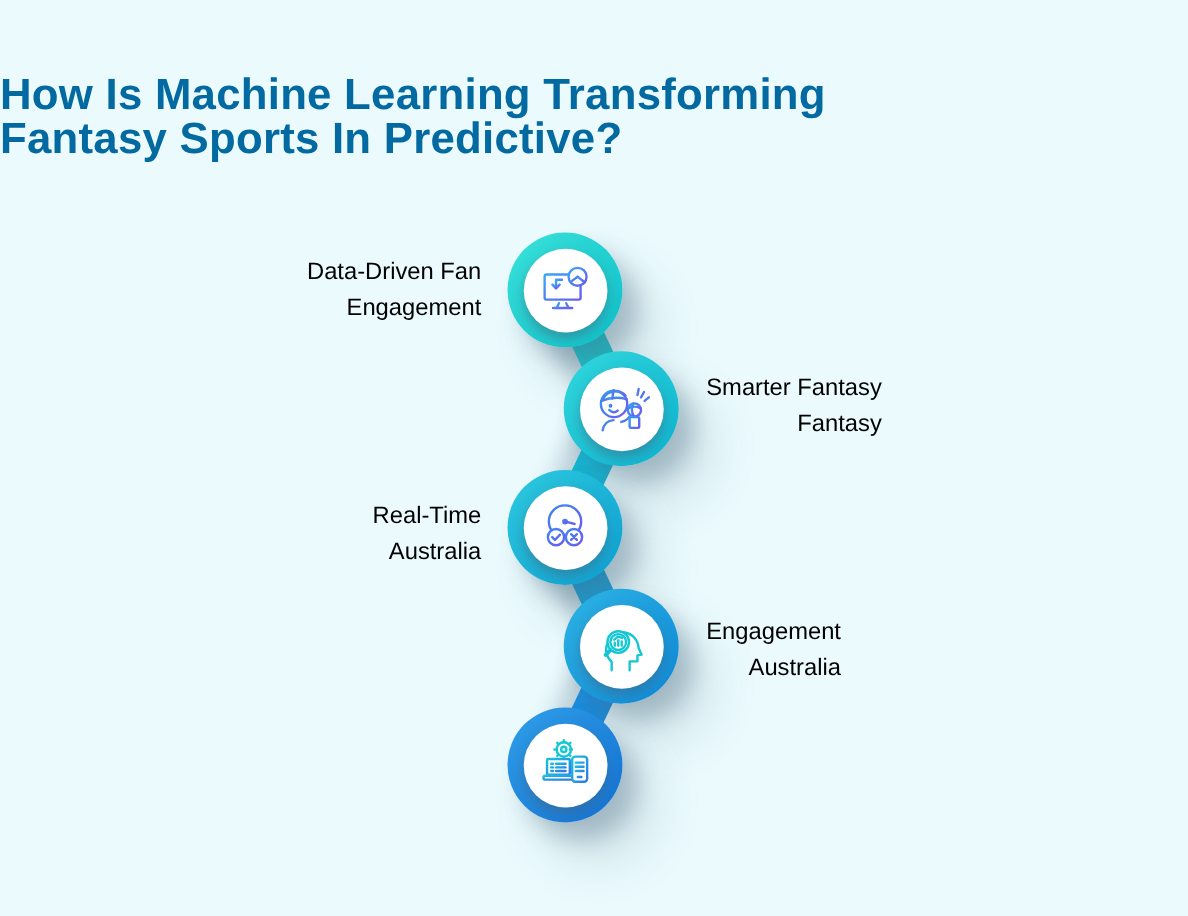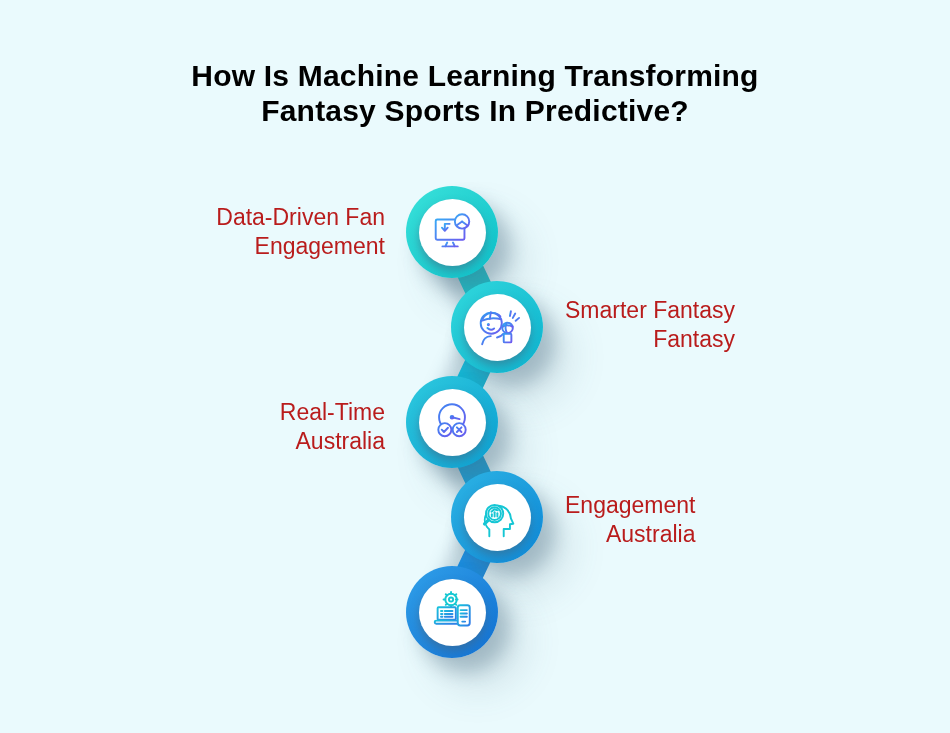--- a/index.html
+++ b/index.html
@@ -3,22 +3,22 @@
 <meta charset="utf-8">
 <style>
   html,body { margin:0; padding:0; }
   .canvas {
     position:relative; width:950px; height:733px;
     background:#eafafd; overflow:hidden;
     font-family:"Liberation Sans", sans-serif;
   }
   .title {
     position:absolute; top:58px; left:0; width:100%;
-    text-align:center; font-size:30px; font-weight:700;
-    color:#000000; line-height:35px; letter-spacing:.2px;
+    font-size:35px; font-weight:700;
+    color:#0369a1; line-height:35px; letter-spacing:.2px;
   }
   
   .connector {
     position:absolute; width:108px; height:28px; border-radius:14px;
     box-shadow:10px 12px 16px rgba(73,105,126,.25);
   }
   .c1 { left:420px; top:265px; transform:rotate(64.6deg);  background:#18c9d1; }
   .c2 { left:420px; top:360px; transform:rotate(115.4deg); background:#15b8d7; }
   .c3 { left:420px; top:455px; transform:rotate(64.6deg);  background:#16a3dd; }
   .c4 { left:420px; top:550px; transform:rotate(115.4deg); background:#1b8ee1; }
@@ -34,22 +34,22 @@
   .r4 { left:451px; top:471px; background:linear-gradient(135deg,#2db4e4,#0e87d6); }
   .r5 { left:406px; top:566px; background:linear-gradient(135deg,#30a0e9,#1270d2); }
   .node-inner {
     width:67px; height:67px; border-radius:50%; background:#ffffff;
     box-shadow:0 5px 9px rgba(70,100,125,.5);
     display:flex; align-items:center; justify-content:center;
   }
   .node-inner svg { display:block; }
   
   .label {
-    position:absolute; font-size:23px; font-weight:500;
-    color:#b91c1c; line-height:29px; white-space:nowrap;
+    position:absolute; font-size:19px; font-weight:500;
+    color:#000000; line-height:29px; white-space:nowrap;
   }
   .label.side-left  { text-align:right; right:565px; }
   .label.side-right { text-align:right;  left:565px;  }
   .l1 { top:203px; }
   .l2 { top:296px; }
   .l3 { top:398px; }
   .l4 { top:491px; }
   .l5 { top:585px; }
   .ic { fill:none; stroke-width:2; stroke-linecap:round; stroke-linejoin:round; }
 </style>

